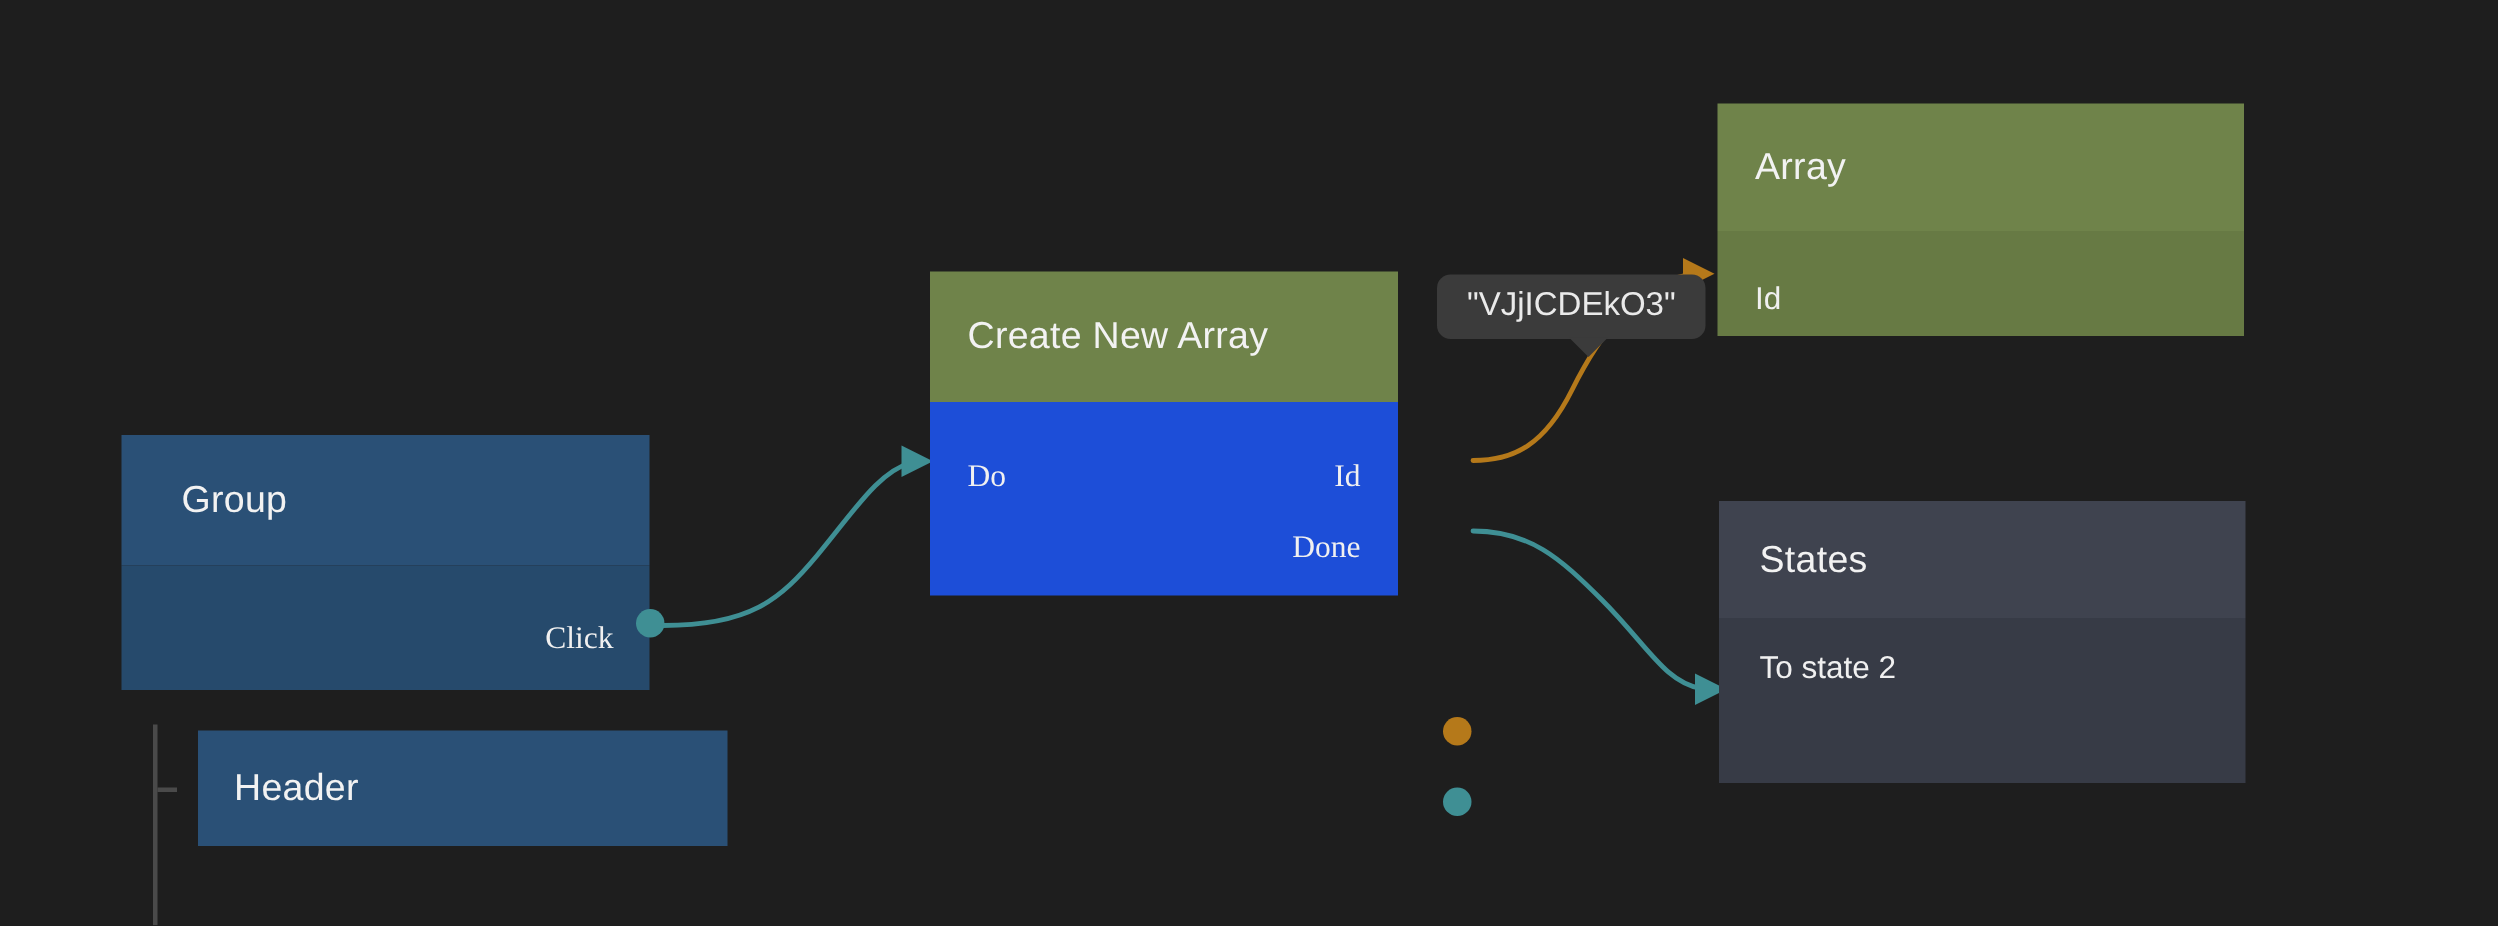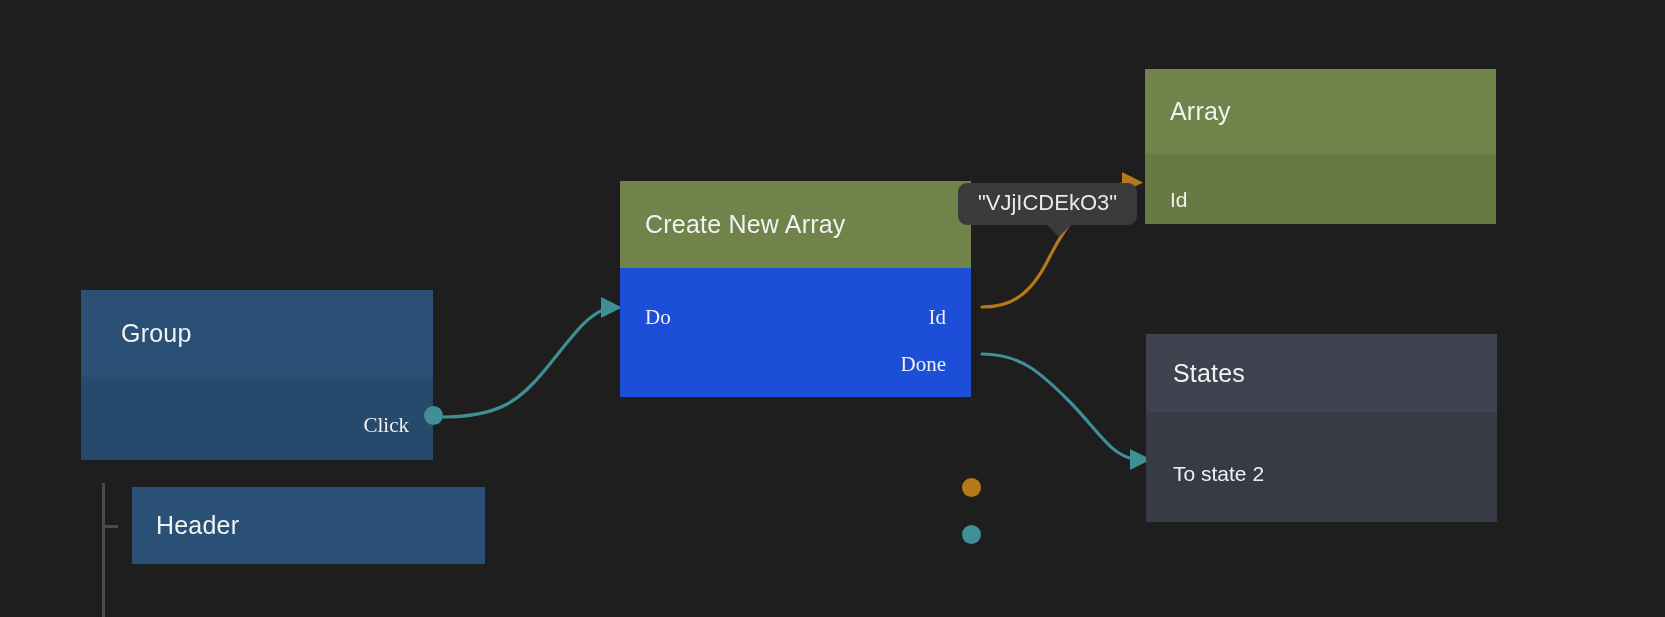--- a/index.html
+++ b/index.html
@@ -72,21 +72,21 @@
   
   #node-group { left: 81px; top: 290px; width: 352px; height: 170px; }
   #node-group .node-header { height: 87px; background: #2a5076; padding-left: 40px; text-align: right; }
   #node-group .node-body { background: #264a6c; }
 
   
   #node-header-el { left: 132px; top: 487px; width: 353px; height: 77px; }
   #node-header-el .node-header { height: 77px; background: #2a5076; padding-left: 24px; }
 
   
-  #node-create { left: 620px; top: 181px; width: 351px; height: 216px; }
+  #node-create { left: 620px; top: 181px; width: 312px; height: 216px; }
   #node-create .node-header { height: 87px; background: #6f834a; padding-left: 25px; }
   #node-create .node-body { background: #1d4ed8; font-family: Liberation Serif, serif; }
 
   
   #node-array { left: 1145px; top: 57px; width: 351px; height: 167px; }
   #node-array .node-header { height: 85px; background: #6f834a; padding-left: 25px; margin-top: 12px; }
   #node-array .node-body { background: #677a44; }
 
   
   #node-states { left: 1146px; top: 334px; width: 351px; height: 188px; }
@@ -196,21 +196,21 @@
         <span class="port-label">Id</span>
       </div>
     </div>
   </div>
 
   <div id="node-states" class="node">
     <div class="node-header">
       <span class="node-title">States</span>
     </div>
     <div class="node-body">
-      <div class="port-row" style="left:27px; top:50px;">
+      <div class="port-row" style="left:27px; top:22px;">
         <span class="port-label">To state 2</span>
       </div>
     </div>
   </div>
 
   <div id="tooltip">
     <span class="tip-text">"VJjICDEkO3"</span>
     <span class="tip-arrow"></span>
   </div>
 

